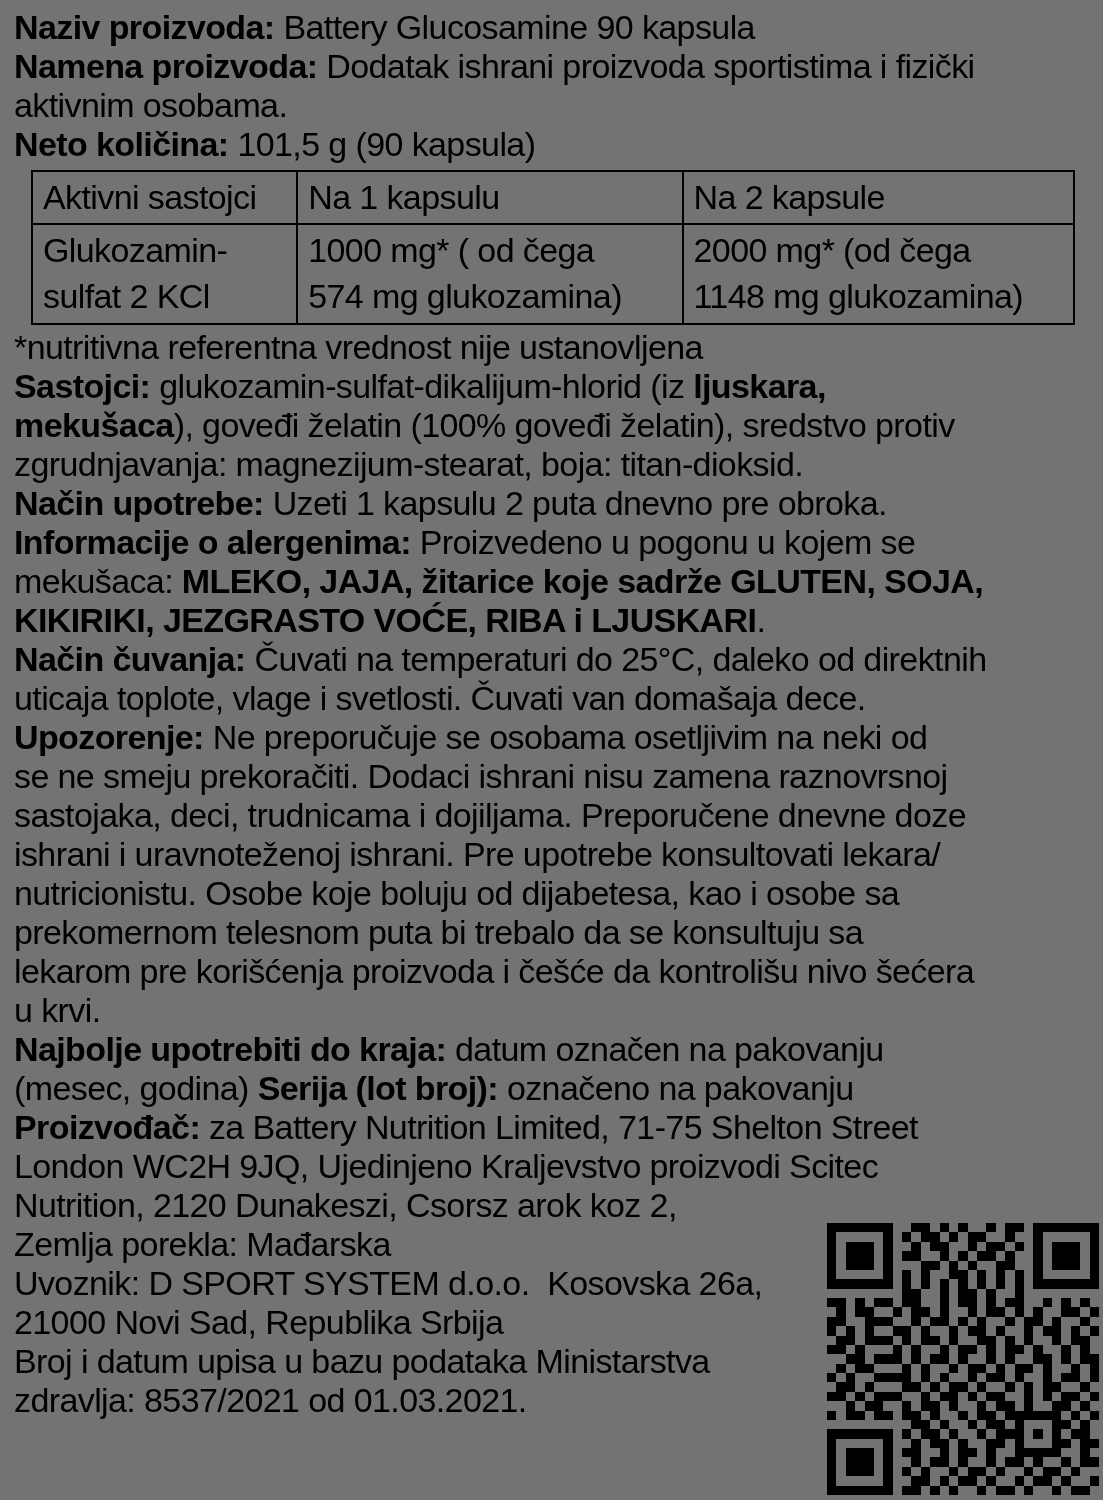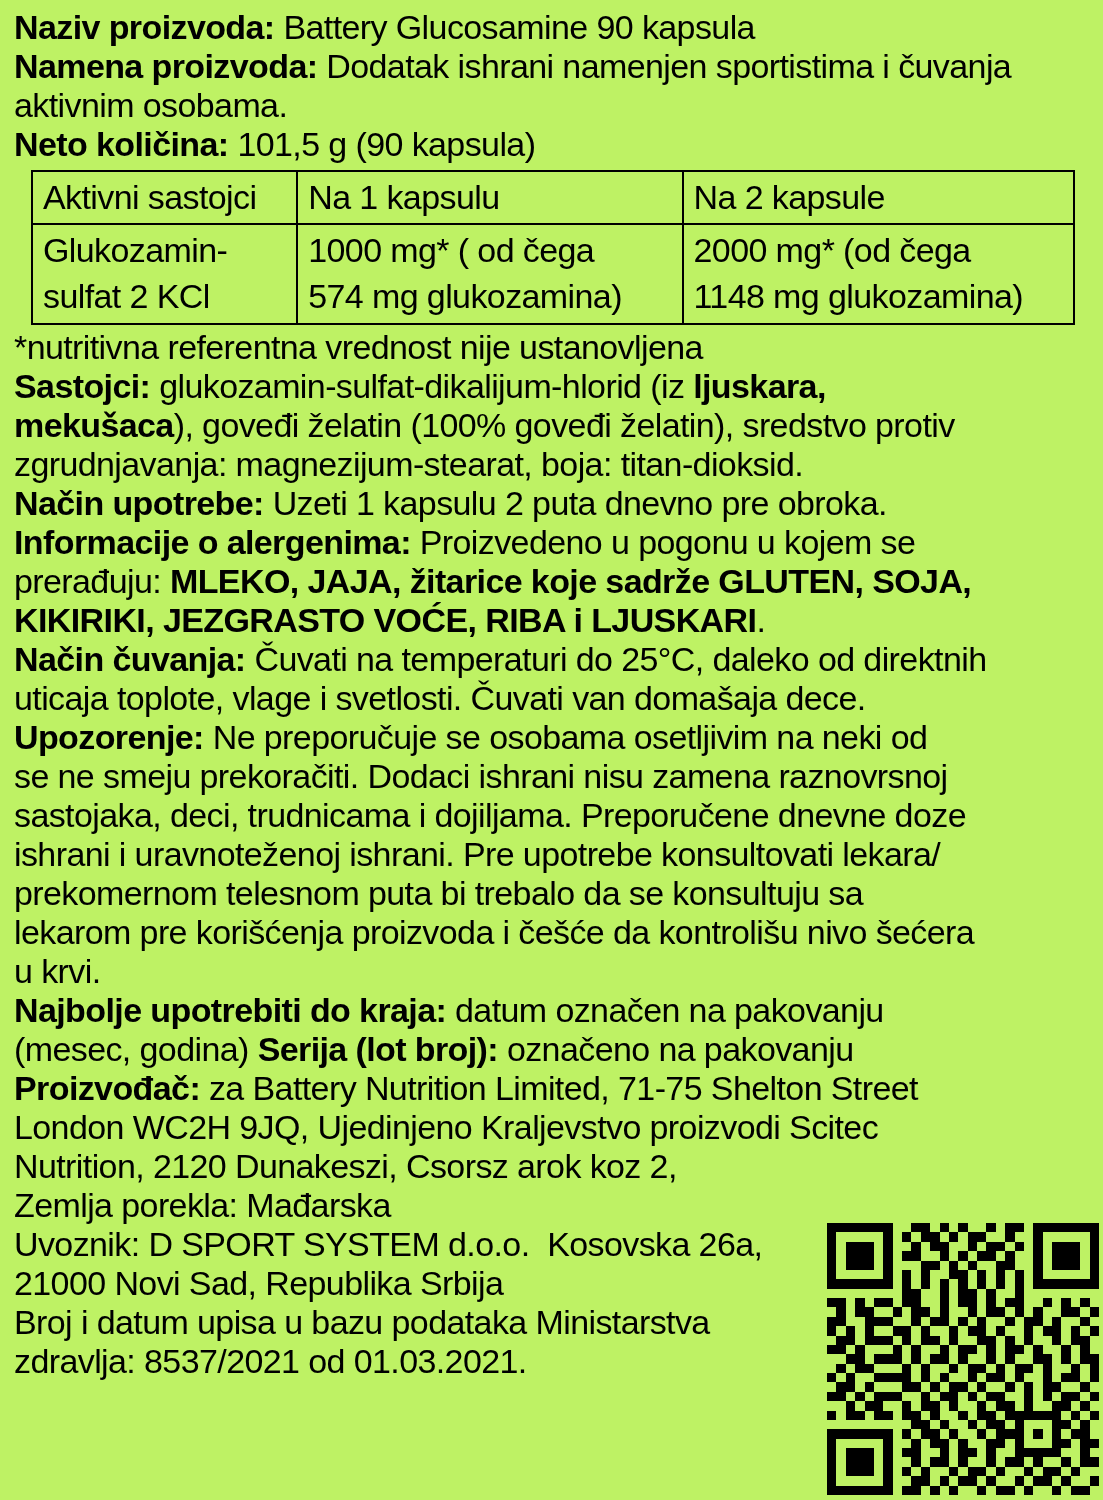--- a/index.html
+++ b/index.html
@@ -1,21 +1,21 @@
 <!DOCTYPE html>
 <html><head>
 <meta charset="utf-8">
 <style>
   html, body { margin: 0; padding: 0; background: #ffffff; }
   .page {
     position: relative;
     width: 1103px;
     height: 1500px;
     box-sizing: border-box;
-    background: #bef264;
+    background: #737373;
     color: #000000;
     font-family: "Liberation Sans", "DejaVu Sans", sans-serif;
     font-size: 34px;
     letter-spacing: -0.6px;
     padding: 8px 16px 0 14px;
     overflow: hidden;
   }
   .tline {
     line-height: 39px;
     white-space: pre;
@@ -51,21 +51,21 @@
     shape-rendering: crispEdges;
   }
 </style>
 </head>
 <body>
 
 <div class="page">
 
   <div id="top-lines">
       <div class="tline"><span class="b">Naziv proizvoda:</span><span> Battery Glucosamine 90 kapsula</span></div>
-      <div class="tline"><span class="b">Namena proizvoda:</span><span> Dodatak ishrani namenjen sportistima i čuvanja</span></div>
+      <div class="tline"><span class="b">Namena proizvoda:</span><span> Dodatak ishrani proizvoda sportistima i fizički</span></div>
       <div class="tline"><span>aktivnim osobama.</span></div>
       <div class="tline"><span class="b">Neto količina:</span><span> 101,5 g (90 kapsula)</span></div>
     </div>
 
   <table class="ing">
     <tbody>
       <tr>
         <th class="c1">Aktivni sastojci</th>
         <th class="c2">Na 1 kapsulu</th>
         <th class="c3">Na 2 kapsule</th>
@@ -87,28 +87,29 @@
     </tbody>
   </table>
 
   <div id="bottom-lines">
       <div class="tline"><span>*nutritivna referentna vrednost nije ustanovljena</span></div>
       <div class="tline"><span class="b">Sastojci:</span><span> glukozamin-sulfat-dikalijum-hlorid (iz </span><span class="b">ljuskara,</span></div>
       <div class="tline"><span class="b">mekušaca</span><span>), goveđi želatin (100% goveđi želatin), sredstvo protiv</span></div>
       <div class="tline"><span>zgrudnjavanja: magnezijum-stearat, boja: titan-dioksid.</span></div>
       <div class="tline"><span class="b">Način upotrebe:</span><span> Uzeti 1 kapsulu 2 puta dnevno pre obroka.</span></div>
       <div class="tline"><span class="b">Informacije o alergenima:</span><span> Proizvedeno u pogonu u kojem se</span></div>
-      <div class="tline"><span>prerađuju: </span><span class="b">MLEKO, JAJA, žitarice koje sadrže GLUTEN, SOJA,</span></div>
+      <div class="tline"><span>mekušaca: </span><span class="b">MLEKO, JAJA, žitarice koje sadrže GLUTEN, SOJA,</span></div>
       <div class="tline"><span class="b">KIKIRIKI, JEZGRASTO VOĆE, RIBA i LJUSKARI</span><span>.</span></div>
       <div class="tline"><span class="b">Način čuvanja:</span><span> Čuvati na temperaturi do 25°C, daleko od direktnih</span></div>
       <div class="tline"><span>uticaja toplote, vlage i svetlosti. Čuvati van domašaja dece.</span></div>
       <div class="tline"><span class="b">Upozorenje:</span><span> Ne preporučuje se osobama osetljivim na neki od</span></div>
       <div class="tline"><span>se ne smeju prekoračiti. Dodaci ishrani nisu zamena raznovrsnoj</span></div>
       <div class="tline"><span>sastojaka, deci, trudnicama i dojiljama. Preporučene dnevne doze</span></div>
       <div class="tline"><span>ishrani i uravnoteženoj ishrani. Pre upotrebe konsultovati lekara/</span></div>
+      <div class="tline"><span>nutricionistu. Osobe koje boluju od dijabetesa, kao i osobe sa</span></div>
       <div class="tline"><span>prekomernom telesnom puta bi trebalo da se konsultuju sa</span></div>
       <div class="tline"><span>lekarom pre korišćenja proizvoda i češće da kontrolišu nivo šećera</span></div>
       <div class="tline"><span>u krvi.</span></div>
       <div class="tline"><span class="b">Najbolje upotrebiti do kraja:</span><span> datum označen na pakovanju</span></div>
       <div class="tline"><span>(mesec, godina) </span><span class="b">Serija (lot broj):</span><span> označeno na pakovanju</span></div>
       <div class="tline"><span class="b">Proizvođač:</span><span> za Battery Nutrition Limited, 71-75 Shelton Street</span></div>
       <div class="tline"><span>London WC2H 9JQ, Ujedinjeno Kraljevstvo proizvodi Scitec</span></div>
       <div class="tline"><span>Nutrition, 2120 Dunakeszi, Csorsz arok koz 2,</span></div>
       <div class="tline"><span>Zemlja porekla: Mađarska</span></div>
       <div class="tline"><span>Uvoznik: D SPORT SYSTEM d.o.o.  Kosovska 26a,</span></div>

